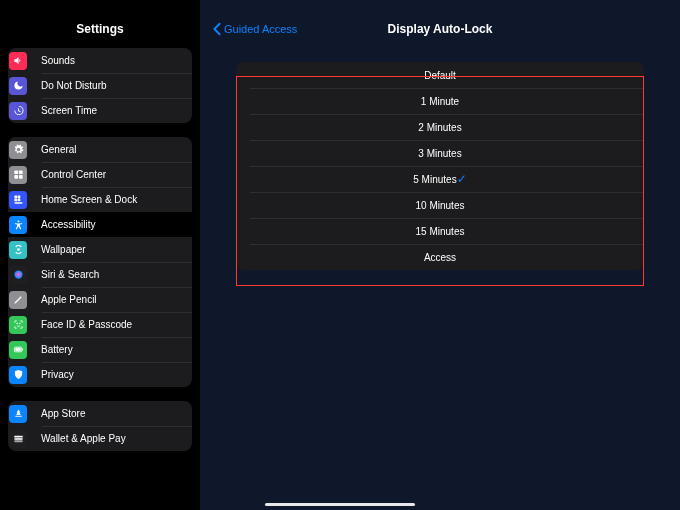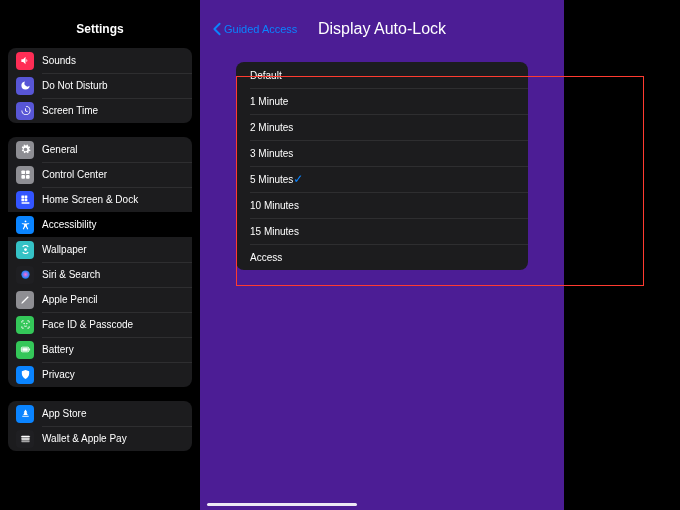--- a/index.html
+++ b/index.html
@@ -1,35 +1,35 @@
 <!DOCTYPE html>
 <html><head>
 <meta charset="utf-8">
 <style>
   * { box-sizing: border-box; margin: 0; padding: 0; }
   html, body { width: 680px; height: 510px; background: #000; font-family: -apple-system, "Helvetica Neue", Arial, sans-serif; color: #fff; overflow: hidden; }
-  .root { width: 564px; height: 510px; position: relative; }
+  .root { width: 680px; height: 510px; position: relative; }
   .statusbar { position: absolute; top:0; left:0; right:0; height: 18px; display:flex; justify-content:space-between; align-items:center; font-size:9px; color:#fff; padding:0 6px; }
   .statusbar .left { display:flex; gap:6px; align-items:center; }
   .statusbar .right { display:flex; gap:4px; align-items:center; }
   .sidebar { position:absolute; left:0; top:0; bottom:0; width:200px; background:#000; display:flex; flex-direction:column; }
   .sidebar-title { text-align:center; font-size:12px; font-weight:600; margin-top:22px; margin-bottom:12px; }
   .group { background:#1c1c1e; border-radius:8px; margin:0 8px 14px 8px; overflow:hidden; }
-  .row { display:flex; align-items:center; height:25px; padding:0 8px; font-size:10px; color:#fff; position:relative; }
+  .row { display:flex; align-items:center; height:25px; padding:0 1px; font-size:10px; color:#fff; position:relative;gap:6px; }
   .row + .row::before { content:""; position:absolute; top:0; left:34px; right:0; height:1px; background:#2e2e30; }
   .row .icon { width:18px; height:18px; border-radius:4px; margin-right:8px; display:flex; align-items:center; justify-content:center; flex-shrink:0; }
   .row.selected { background:#000000; }
   .row.selected + .row::before { display:none; }
   .row.selected::before { display:none; }
-  .main { position:absolute; left:200px; right:0; top:0; bottom:0; background:#4c1d95; }
+  .main { position:absolute; left:200px; right:0; top:0; bottom:0; background:#0f172a; }
   .navbar { height:34px; margin-top:12px; position:relative; display:flex; align-items:center; justify-content:center; }
   .back { position:absolute; left:12px; display:flex; align-items:center; gap:2px; color:#0a84ff; font-size:11px; }
-  .navtitle { font-size:16px; font-weight:400; }
+  .navtitle { font-size:12px; font-weight:700; }
   .list { background:#1c1c1e; border-radius:8px; margin:16px 36px 0 36px; overflow:hidden; position:relative; }
-  .listrow { height:26px; display:flex; align-items:center; justify-content:flex-start; padding:0 14px; font-size:10px; color:#fff; position:relative; }
+  .listrow { height:26px; display:flex; align-items:center; justify-content:center; padding:0 14px; font-size:10px; color:#fff; position:relative; }
   .listrow + .listrow::before { content:""; position:absolute; top:0; left:14px; right:0; height:1px; background:#2e2e30; }
   .check { color:#0a84ff; font-size:12px; }
   .highlight-box { position:absolute; border:1.5px solid #ff3b30; pointer-events:none; }
   .homebar { position:absolute; bottom:4px; left:50%; transform:translateX(-50%); width:150px; height:3px; border-radius:2px; background:#fff; opacity:.9; }
   svg { display:block; }
 </style>
 </head>
 <body>
 
 <div class="root">

